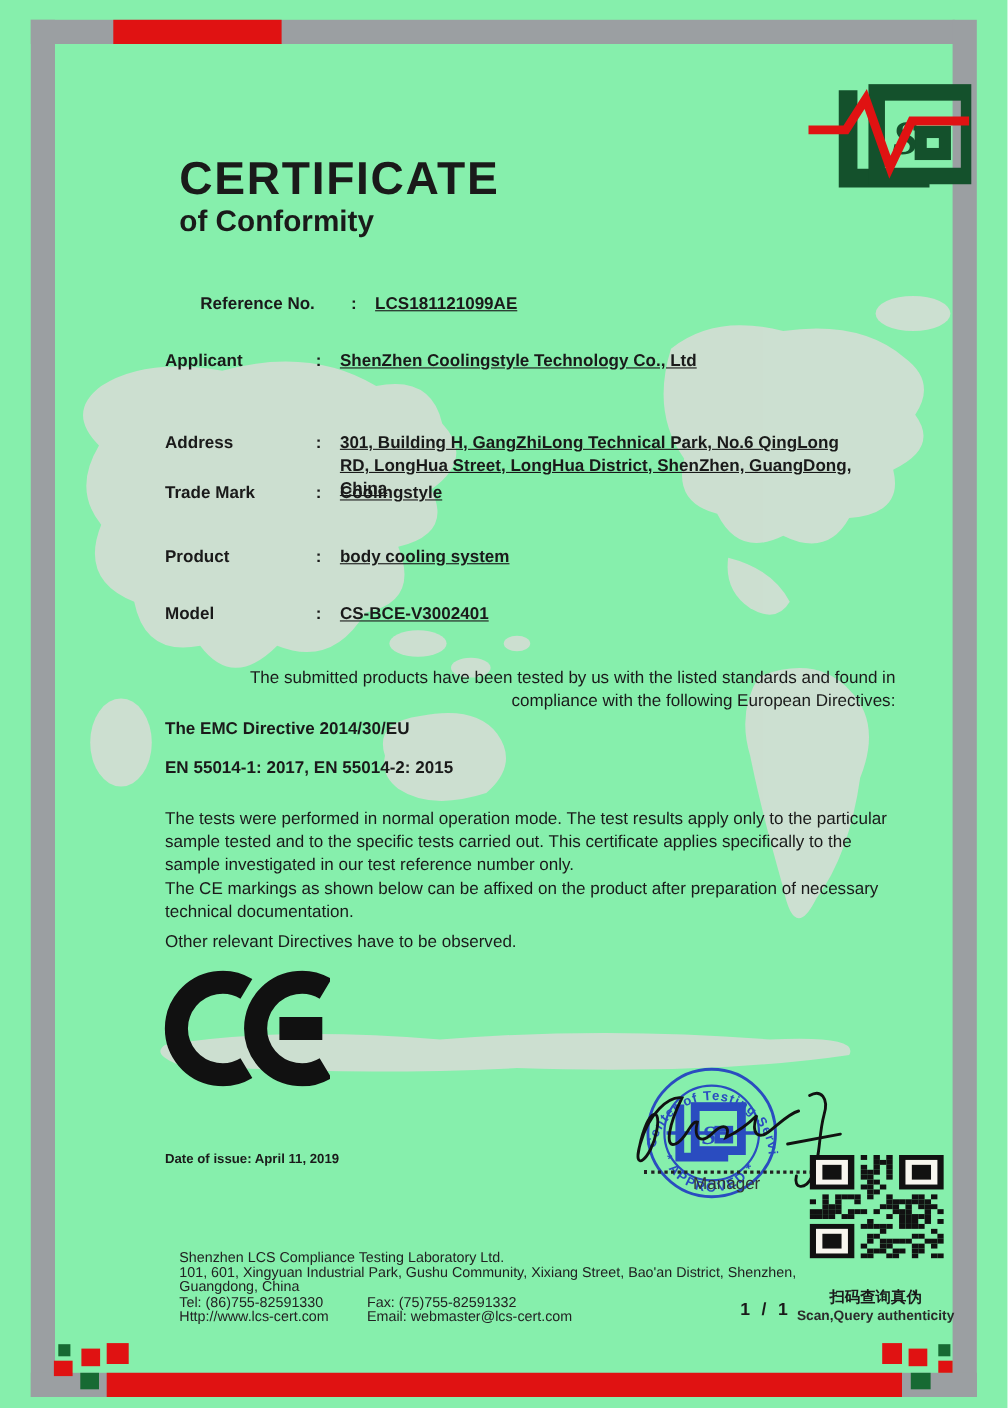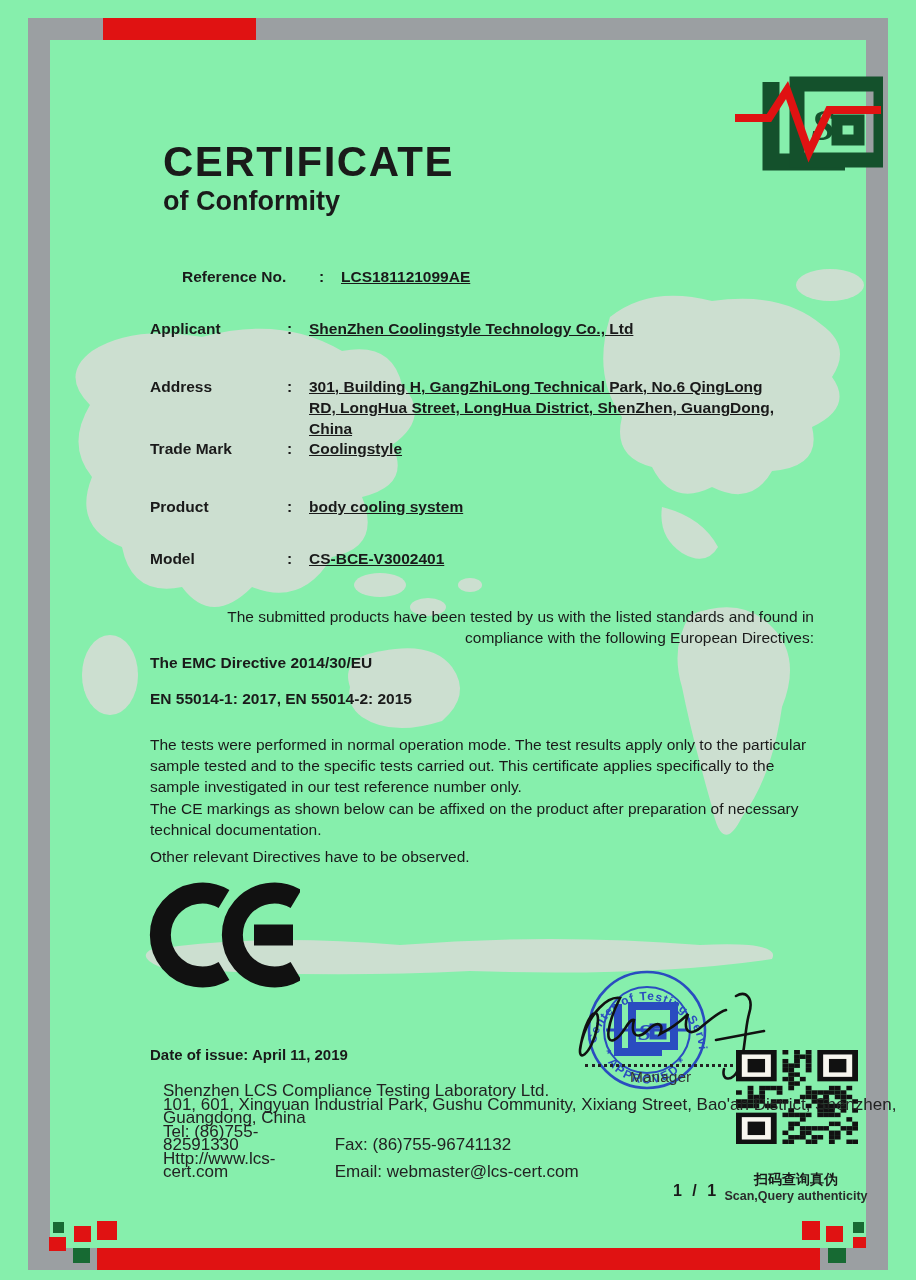--- a/index.html
+++ b/index.html
@@ -27,32 +27,32 @@
   .field{position:absolute;left:150px;display:flex;font-size:15.5px;font-weight:bold;line-height:21px;}
   .field .lbl{width:137px;flex:none;}
   .field .colon{width:22px;flex:none;}
   .field .val{width:480px;text-decoration:underline;}
   
   .para{position:absolute;left:150px;width:664px;font-size:15.5px;line-height:21px;}
   .bold{font-weight:bold;}
   
   .ce{position:absolute;left:148px;top:882px;}
   
-  .date-issue{position:absolute;left:150px;top:1046px;font-size:15px;font-weight:bold;}
+  .date-issue{position:absolute;left:150px;top:1046px;font-size:12px;font-weight:bold;}
   .stamp{position:absolute;left:558px;top:948px;}
   .signature{position:absolute;left:566px;top:968px;}
   .sig-dots{position:absolute;left:585px;top:1050px;width:172px;height:14px;border-bottom:3px dotted #222;}
   .manager{position:absolute;left:630px;top:1068px;font-size:15.5px;color:#333;text-align:right;}
   .qr{position:absolute;left:736px;top:1050px;width:122px;}
   .qr-captions{position:absolute;left:706px;top:1148px;width:180px;text-align:center;margin-top:23px;}
   .qr-cn{font-size:14px;font-weight:bold;}
   .qr-en{font-size:12.5px;font-weight:bold;color:#2b2b2b;}
   .page-num{position:absolute;left:673px;top:1182px;font-size:16px;font-weight:bold;letter-spacing:3px;}
   
-  .footer{position:absolute;left:163px;top:1084px;font-size:17px;line-height:13.5px;color:#222;}
+  .footer{position:absolute;left:163px;top:1136px;font-size:13px;line-height:13.5px;color:#222;}
   .footer .cols span{display:inline-block;}
   .footer .c1{width:167px;}
 </style>
 </head>
 <body>
 
 <div class="page">
 
   <svg class="map" width="816" height="760" viewBox="0 0 816 760">
     <g fill="#d9ddd7">
@@ -104,21 +104,21 @@
   <div class="field" style="top:266px;margin-left:32px;">
     <span class="lbl">Reference No.</span>
     <span class="colon">:</span>
     <span class="val">LCS181121099AE</span>
   </div>
   <div class="field" style="top:318px;">
     <span class="lbl">Applicant</span>
     <span class="colon">:</span>
     <span class="val">ShenZhen Coolingstyle Technology Co., Ltd</span>
   </div>
-  <div class="field" style="top:376px;">
+  <div class="field" style="top:392px;">
     <span class="lbl">Address</span>
     <span class="colon">:</span>
     <span class="val">301, Building H, GangZhiLong Technical Park, No.6 QingLong RD, LongHua Street, LongHua District, ShenZhen, GuangDong, China</span>
   </div>
   <div class="field" style="top:438px;">
     <span class="lbl">Trade Mark</span>
     <span class="colon">:</span>
     <span class="val">Coolingstyle</span>
   </div>
   <div class="field" style="top:496px;">
@@ -332,21 +332,21 @@
   </div>
 
   <div class="page-num">1 / 1</div>
 
   <div class="footer">
     <div>Shenzhen LCS Compliance Testing Laboratory Ltd.</div>
     <div>101, 601, Xingyuan Industrial Park, Gushu Community, Xixiang Street, Bao'an District, Shenzhen,</div>
     <div>Guangdong, China</div>
     <div class="cols">
       <span class="c1">Tel: (86)755-82591330</span>
-      <span>Fax: (86)755-96741132</span>
+      <span>Fax: (75)755-82591332</span>
     </div>
     <div class="cols">
       <span class="c1">Http://www.lcs-cert.com</span>
       <span>Email: webmaster@lcs-cert.com</span>
     </div>
   </div>
 
 </div>
 
 </body></html>

